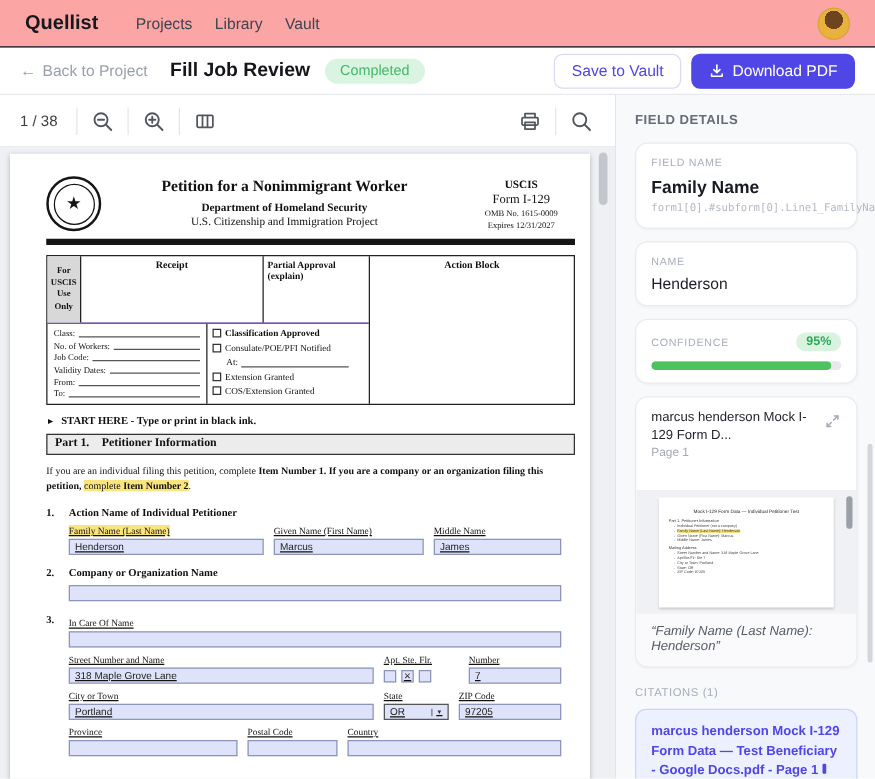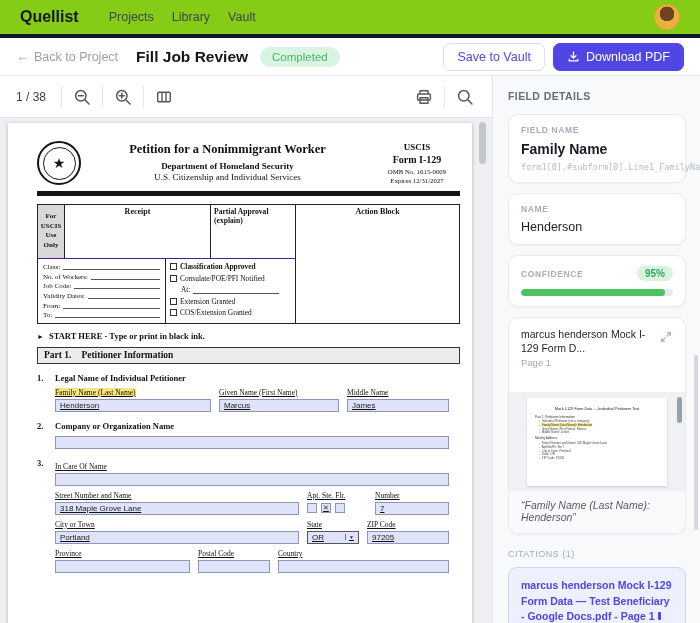--- a/index.html
+++ b/index.html
@@ -1,21 +1,21 @@
 <!DOCTYPE html>
 <html><head>
 <meta charset="utf-8">
 <style>
   * { margin:0; padding:0; box-sizing:border-box; }
   html,body { width:700px; height:623px; overflow:hidden; background:#fff;
               font-family:"Liberation Sans", sans-serif; }
 
   
   .topnav { height:38px; display:flex; align-items:center; padding:0 20px;
-            background:#84cc16; border-bottom:4px solid #0f172a; }
+            background:#fca5a5; border-bottom:1px solid #0f172a; }
   .brand { font-size:16px; font-weight:700; color:#16181d; }
   .navlinks { display:flex; gap:18px; margin-left:30px; }
   .navlink { font-size:12.5px; color:#3f4450; cursor:pointer; }
   .avatar { margin-left:auto; width:26px; height:26px; border-radius:50%;
             background:radial-gradient(circle at 50% 38%, #6e431f 0 35%, #e9b23d 36%);
             box-shadow:inset 0 0 0 1px rgba(0,0,0,.08); }
 
   
   .actionbar { height:38px; display:flex; align-items:center; padding:0 16px;
                border-bottom:1px solid #e7e9ec; }
@@ -55,21 +55,21 @@
           display:flex; align-items:center; justify-content:center; margin-top:2px; }
   .seal-inner { width:33px; height:33px; border:1px solid #151515; border-radius:50%;
                 display:flex; align-items:center; justify-content:center; }
   .seal-star::before { content:"★"; font-size:14px; color:#151515; }
   .fhead-c { flex:1; text-align:center; padding-top:3px; }
   .ftitle { font-size:12.5px; font-weight:700; }
   .fdept { font-size:9px; font-weight:700; margin-top:4px; }
   .fagency { font-size:9px; margin-top:1px; }
   .fhead-r { width:86px; text-align:center; line-height:1.35; padding-top:2px; }
   .fuscis { font-size:9px; font-weight:700; }
-  .fformno { font-size:10px; font-weight:700; }
+  .fformno { font-size:10px; font-weight:400; }
   .fsmall { font-size:6.8px; }
   .blackbar { height:4.5px; background:#151515; margin-top:6px; }
 
   .utable { display:flex; border:1px solid #222; margin-top:8px; height:120px; }
   .ut-left { width:258px; display:flex; flex-direction:column; border-right:1px solid #222; }
   .ut-r1 { height:56px; display:flex; border-bottom:1px solid #4c1d95; }
   .ut-use { width:27px; background:#d8d8d8; border-right:1px solid #222; font-size:7px;
             font-weight:700; text-align:center; display:flex; flex-direction:column;
             justify-content:center; line-height:1.35; }
   .ut-receipt { width:146px; border-right:1px solid #222; font-size:8px; font-weight:700;
@@ -118,21 +118,21 @@
          font-family:"Liberation Sans", sans-serif; }
   .select { justify-content:space-between; border-color:#555; cursor:pointer; }
   .select::after { content:"▼"; font-size:5px; color:#333; border-left:1px solid #777;
                    padding-left:3px; margin-left:3px; }
 
   
   .panel { flex:1; background:#f8f9fb; padding:12px 14px 0 15px; position:relative; overflow:hidden; }
   .p-title { font-size:10.5px; font-weight:700; color:#666d79; letter-spacing:.4px; margin:2px 0 12px; }
   .card { background:#fff; border:1px solid #e9ebf0; border-radius:10px; padding:10px 12px;
           margin-bottom:10px; box-shadow:0 1px 2px rgba(16,24,40,.04); }
-  .p-label { font-size:8.5px; color:#a6adbb; letter-spacing:.6px; margin-bottom:6px; font-weight:700; }
+  .p-label { font-size:8.5px; color:#a6adbb; letter-spacing:.6px; margin-bottom:6px; font-weight:400; }
   .p-fieldname { font-size:14px; font-weight:600; color:#181b21; }
   .p-path { font-family:"DejaVu Sans Mono", monospace; font-size:8.5px; color:#b4bac6;
             margin-top:5px; white-space:nowrap; }
   .p-value { font-size:12.5px; color:#1b1e24; }
   .conf-row { display:flex; align-items:center; justify-content:space-between; margin-bottom:8px; }
   .conf-row .p-label { margin-bottom:0; }
   .conf-badge { font-size:10px; font-weight:700; color:#2fa856; background:#d9f3e0;
                 padding:2px 8px; border-radius:999px; }
   .conf-track { height:7px; background:#e7e9ee; border-radius:5px; overflow:hidden; }
   .conf-fill { height:100%; background:#4cc35e; border-radius:5px; }
@@ -255,21 +255,21 @@
 
           <div class="fhead">
             <div class="seal">
               <div class="seal-inner">
                   <span class="seal-star"></span>
                 </div>
             </div>
             <div class="fhead-c">
               <div class="ftitle">Petition for a Nonimmigrant Worker</div>
               <div class="fdept">Department of Homeland Security</div>
-              <div class="fagency">U.S. Citizenship and Individual Services</div>
+              <div class="fagency">U.S. Citizenship and Immigration Project</div>
             </div>
             <div class="fhead-r">
               <div class="fuscis">USCIS</div>
               <div class="fformno">Form I-129</div>
               <div class="fsmall">OMB No. 1615-0009</div>
               <div class="fsmall">Expires 12/31/2027</div>
             </div>
           </div>
           <div class="blackbar"></div>
 
@@ -342,25 +342,26 @@
           <div class="startline">
             <span class="startarrow"></span>
             <span>START HERE - Type or print in black ink.</span>
           </div>
 
           <div class="part1">
             <span>Part 1.</span>
               <span>Petitioner Information</span>
           </div>
 
+          <div class="instr"><span>If you are an individual filing this petition, complete </span><span class="bold">Item Number 1.  If you are a company or an organization filing this petition, </span><span class="hl">complete </span><span class="hl bold">Item Number 2</span><span>.</span></div>
 
           <div class="item">
             <div class="item-no">1.</div>
             <div class="item-bd">
-              <div class="item-title">Legal Name of Individual Petitioner</div>
+              <div class="item-title">Action Name of Individual Petitioner</div>
               <div class="frow">
                 <div class="fcol w156">
                   <span class="flabel hl">Family Name (Last Name)</span>
                   <div class="ffield">Henderson</div>
                 </div>
                 <div class="fcol w120">
                   <span class="flabel">Given Name (First Name)</span>
                   <div class="ffield">Marcus</div>
                 </div>
                 <div class="fcol w102">

